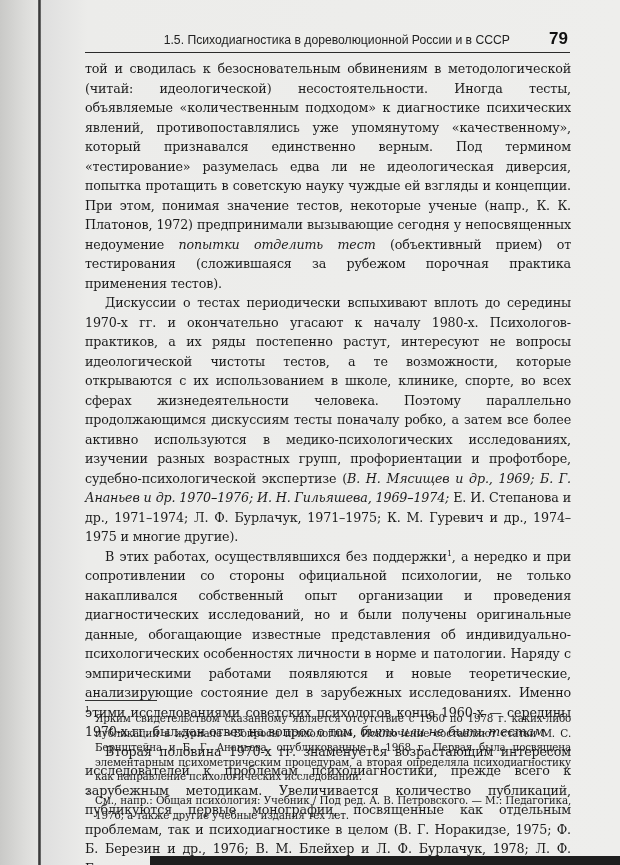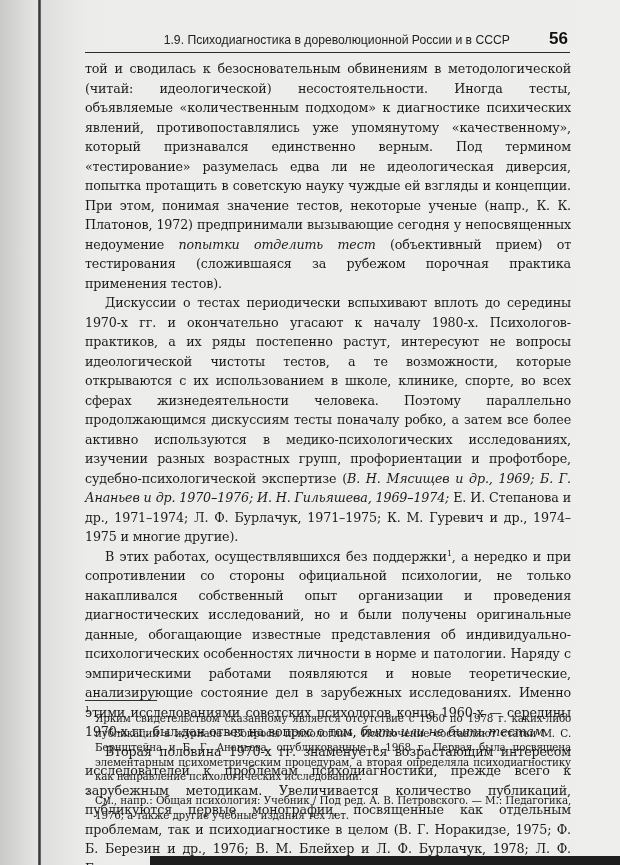--- a/index.html
+++ b/index.html
@@ -64,22 +64,22 @@
 </style>
 </head>
 <body>
 
 <div class="spine-shadow"></div>
 <div class="spine-line"></div>
 
 <div class="page"></div>
 
 <div class="running-head">
-  <span class="title">1.9. Психодиагностика в дореволюционной России и в СССР</span>
-  <span class="pageno">56</span>
+  <span class="title">1.5. Психодиагностика в дореволюционной России и в СССР</span>
+  <span class="pageno">79</span>
 </div>
 
 <div class="body-text">
   <p>
     <span>той и сводилась к безосновательным обвинениям в методологической (читай: идеологической) несостоятельности. Иногда тесты, объявляемые «количественным подходом» к диагностике психических явлений, противопоставлялись уже упомянутому «качественному», который признавался единственно верным. Под термином «тестирование» разумелась едва ли не идеологическая диверсия, попытка протащить в советскую науку чуждые ей взгляды и концепции. При этом, понимая значение тестов, некоторые ученые (напр., К. К. Платонов, 1972) предпринимали вызывающие сегодня у непосвященных недоумение </span><span class="i">попытки отделить тест</span><span> (объективный прием) от тестирования (сложившаяся за рубежом порочная практика применения тестов).</span>
   </p>
   <p class="indent">
     <span>Дискуссии о тестах периодически вспыхивают вплоть до середины 1970-х гг. и окончательно угасают к началу 1980-х. Психологов-практиков, а их ряды постепенно растут, интересуют не вопросы идеологической чистоты тестов, а те возможности, которые открываются с их использованием в школе, клинике, спорте, во всех сферах жизнедеятельности человека. Поэтому параллельно продолжающимся дискуссиям тесты поначалу робко, а затем все более активно используются в медико-психологических исследованиях, изучении разных возрастных групп, профориентации и профотборе, судебно-психологической экспертизе (</span><span class="i">В. Н. Мясищев и др., 1969; Б. Г. Ананьев и др. 1970–1976; И. Н. Гильяшева, 1969–1974;</span><span> Е. И. Степанова и др., 1971–1974; Л. Ф. Бурлачук, 1971–1975; К. М. Гуревич и др., 1974–1975 и многие другие).</span>
   </p>
   <p class="indent">

